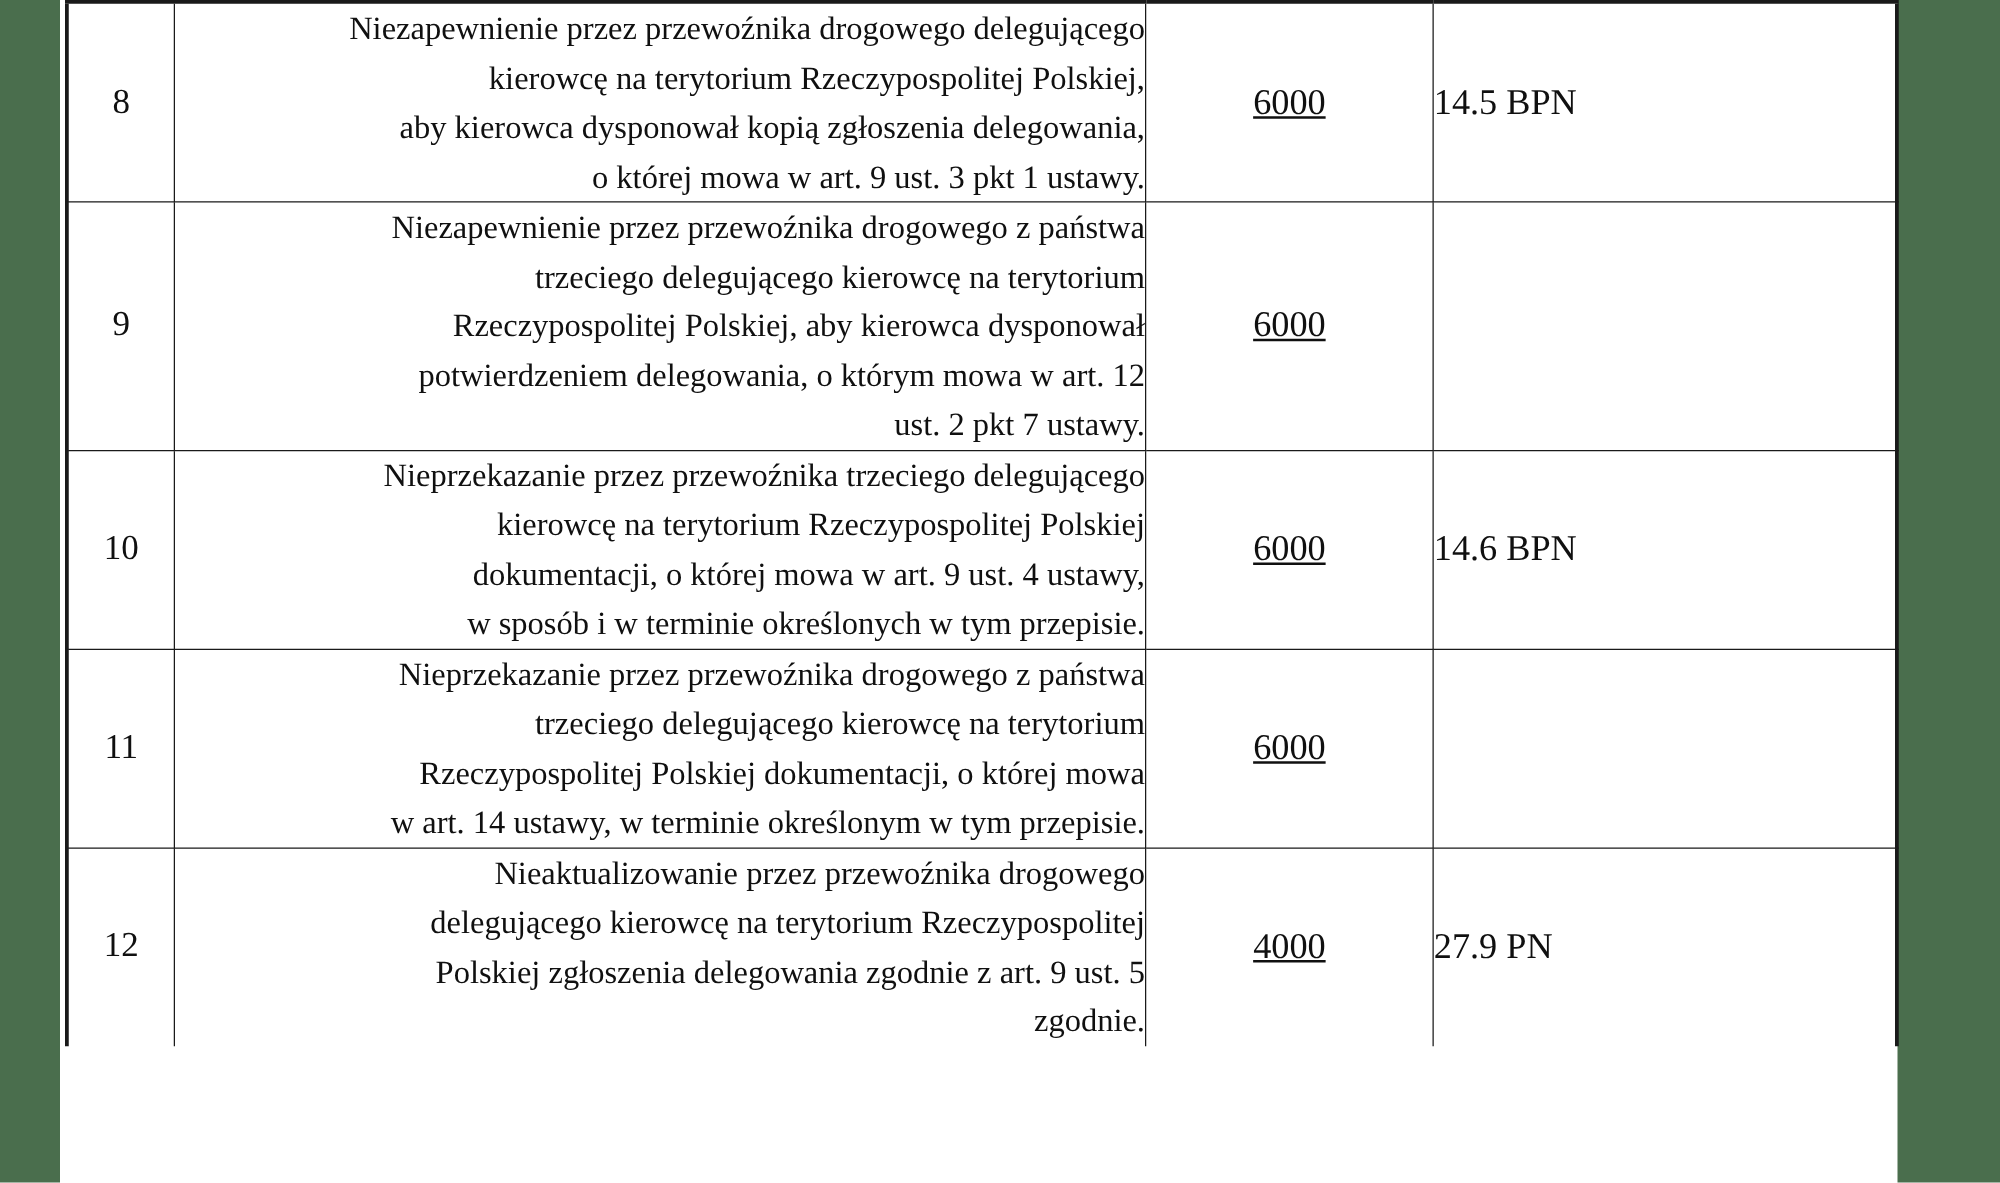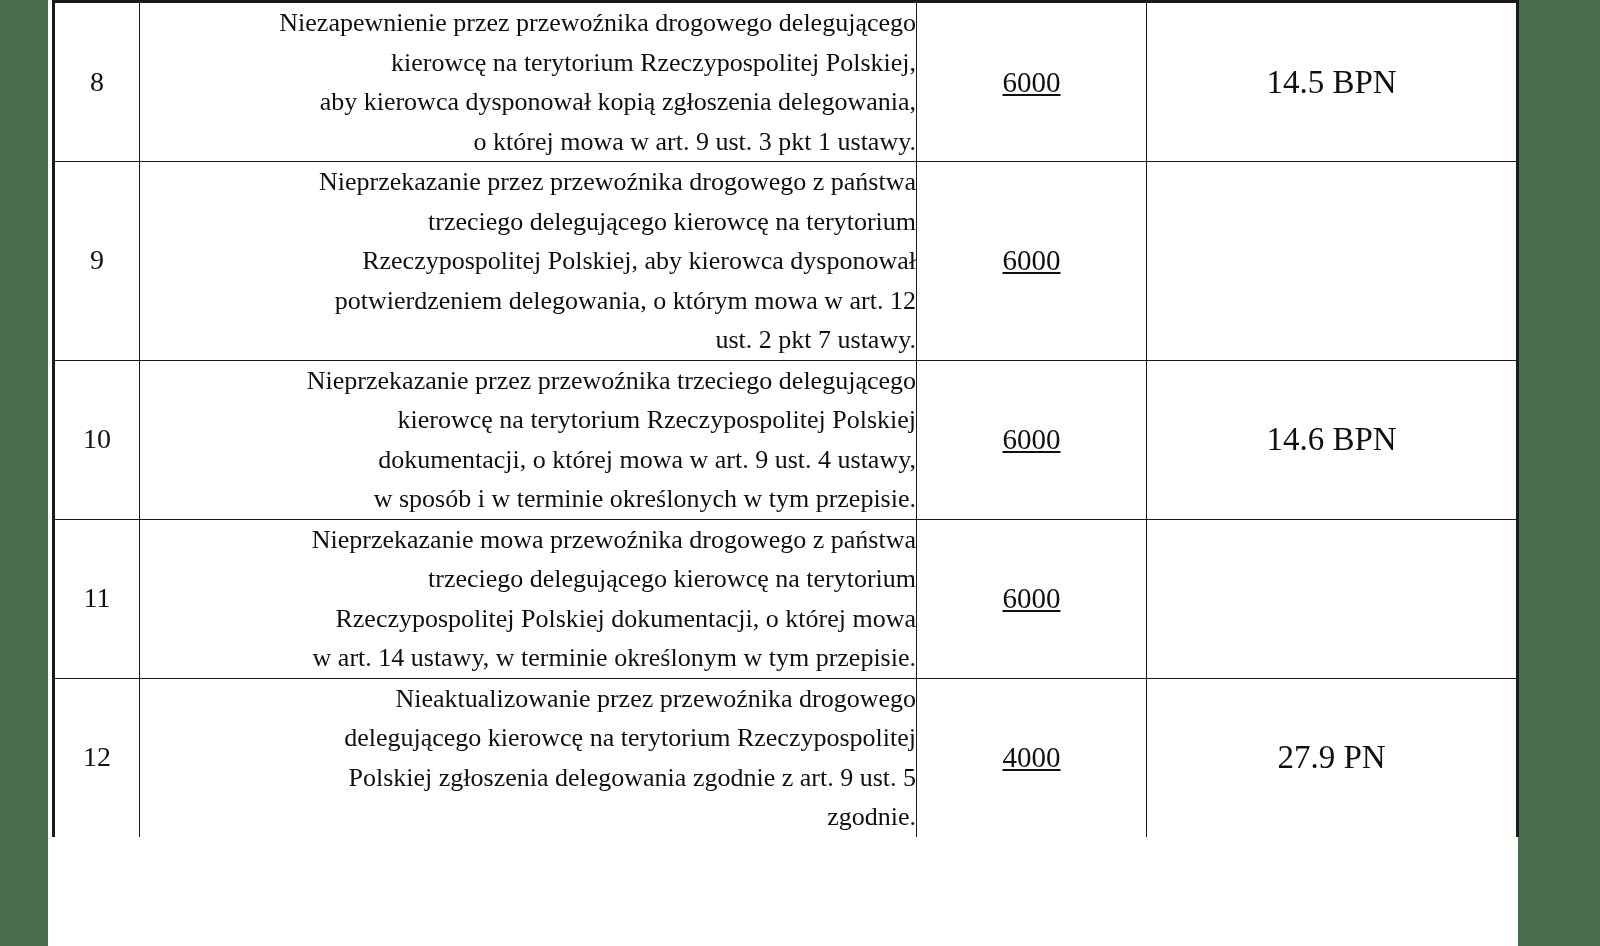--- a/index.html
+++ b/index.html
@@ -77,22 +77,22 @@
   }
   .cell-desc .line { display: block; white-space: nowrap; }
 
   .cell-amt {
     text-align: center;
     font-size: 29px;
     text-decoration: underline;
   }
 
   .cell-ref {
-    text-align: center;
-    font-size: 33px;
+    text-align: left;
+    font-size: 29px;
   }
 
   
   tr.row-first > td { border-top: 3px solid #1a1a1a; }
   tr.row-last  > td { border-bottom: none; }
 </style>
 </head>
 <body>
 
 <div class="page">
@@ -118,21 +118,21 @@
             <span class="line">aby kierowca dysponował kopią zgłoszenia delegowania,</span>
             <span class="line">o której mowa w art. 9 ust. 3 pkt 1 ustawy.</span>
           </td>
           <td class="cell-amt">6000</td>
           <td class="cell-ref">14.5 BPN</td>
         </tr>
 
         <tr>
           <td class="cell-no">9</td>
           <td class="cell-desc">
-            <span class="line">Nieprzekazanie przez przewoźnika drogowego z państwa</span>
+            <span class="line">Niezapewnienie przez przewoźnika drogowego z państwa</span>
             <span class="line">trzeciego delegującego kierowcę na terytorium</span>
             <span class="line">Rzeczypospolitej Polskiej, aby kierowca dysponował</span>
             <span class="line">potwierdzeniem delegowania, o którym mowa w art. 12</span>
             <span class="line">ust. 2 pkt 7 ustawy.</span>
           </td>
           <td class="cell-amt">6000</td>
           <td class="cell-ref"></td>
         </tr>
 
         <tr>
@@ -143,21 +143,21 @@
             <span class="line">dokumentacji, o której mowa w art. 9 ust. 4 ustawy,</span>
             <span class="line">w sposób i w terminie określonych w tym przepisie.</span>
           </td>
           <td class="cell-amt">6000</td>
           <td class="cell-ref">14.6 BPN</td>
         </tr>
 
         <tr>
           <td class="cell-no">11</td>
           <td class="cell-desc">
-            <span class="line">Nieprzekazanie mowa przewoźnika drogowego z państwa</span>
+            <span class="line">Nieprzekazanie przez przewoźnika drogowego z państwa</span>
             <span class="line">trzeciego delegującego kierowcę na terytorium</span>
             <span class="line">Rzeczypospolitej Polskiej dokumentacji, o której mowa</span>
             <span class="line">w art. 14 ustawy, w terminie określonym w tym przepisie.</span>
           </td>
           <td class="cell-amt">6000</td>
           <td class="cell-ref"></td>
         </tr>
 
         <tr class="row-last">
           <td class="cell-no">12</td>

